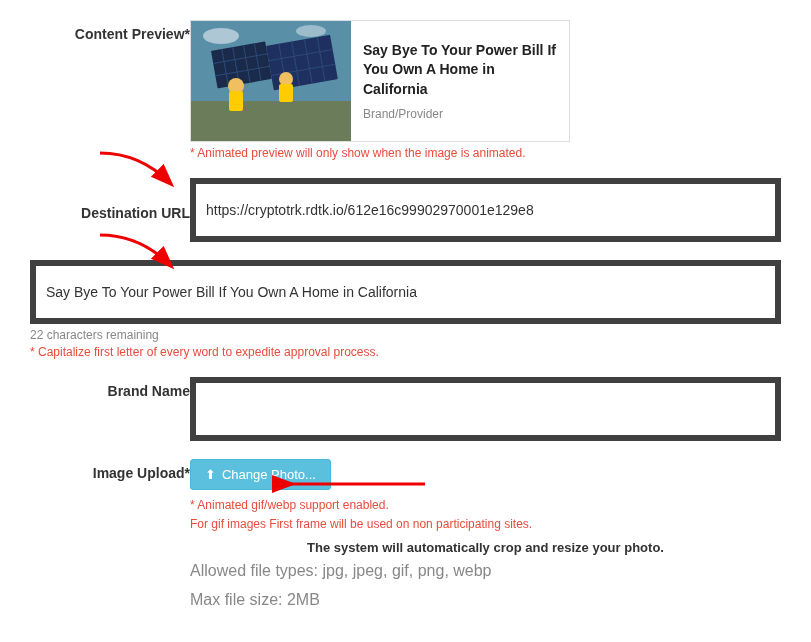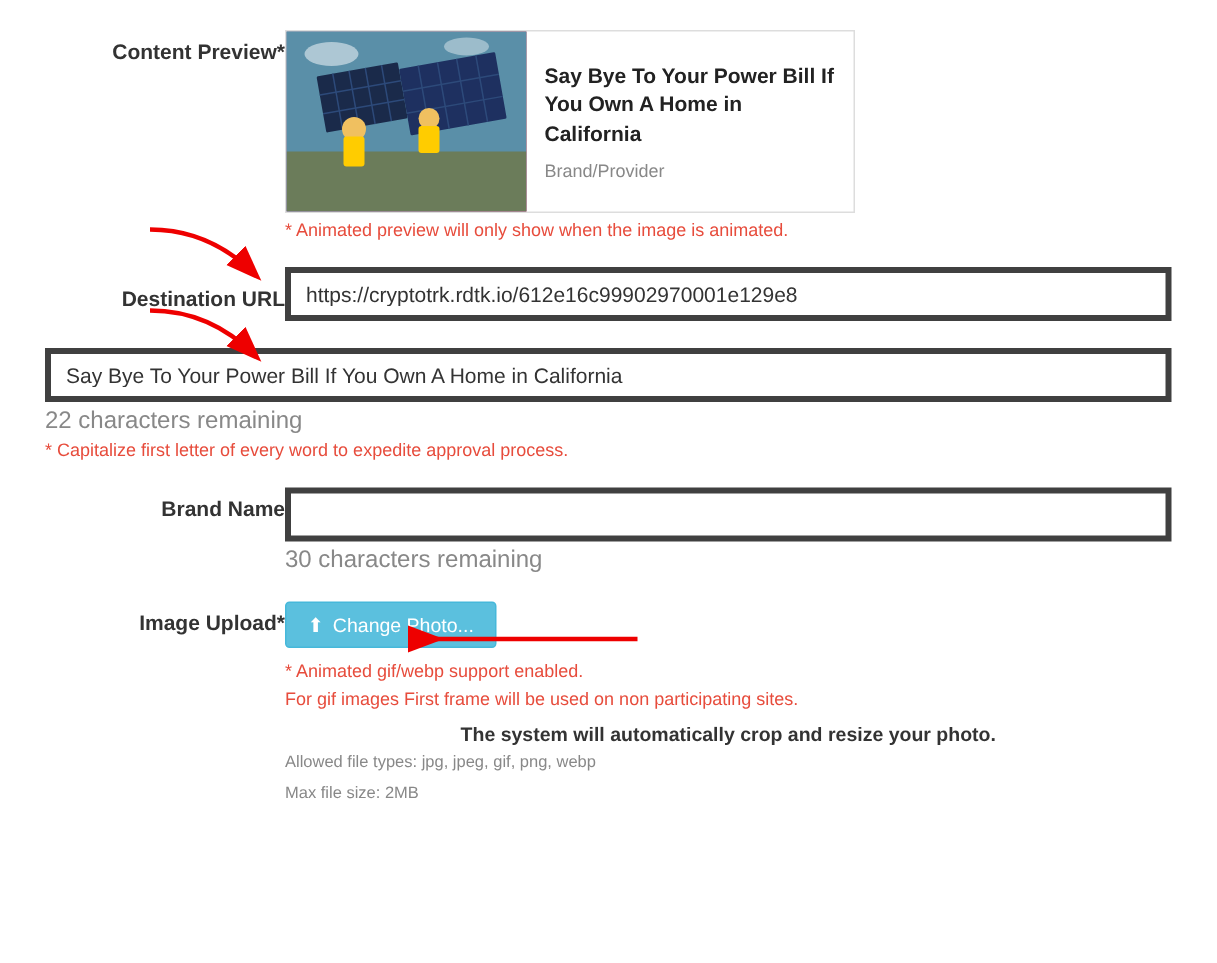--- a/index.html
+++ b/index.html
@@ -76,30 +76,30 @@
 
     .animated-note {
       font-size: 12px;
       color: #e74c3c;
       margin-top: 4px;
     }
 
     
     .text-input {
       width: 100%;
-      padding: 6px 10px;
-      border: 4px solid #404040;
+      padding: 18px 10px;
+      border: 6px solid #404040;
       font-size: 14px;
       color: #333;
       outline: none;
       border-radius: 0;
     }
 
     .char-remaining {
-      font-size: 16px;
+      font-size: 12px;
       color: #888;
       margin-top: 4px;
     }
 
     .capitalize-note {
       font-size: 12px;
       color: #e74c3c;
       margin-top: 3px;
     }
 
@@ -126,21 +126,21 @@
 
     .upload-bold-note {
       font-size: 13px;
       font-weight: bold;
       color: #333;
       margin-top: 6px;
       text-align: center;
     }
 
     .upload-info {
-      font-size: 11px;
+      font-size: 16px;
       color: #888;
       margin-top: 3px;
       line-height: 1.6;
     }
 
     .row-destination {
       position: relative;
     }
 
     .row-headline {
@@ -237,21 +237,20 @@
     <input type="text" class="text-input" value="Say Bye To Your Power Bill If You Own A Home in California" style="">
     <div class="char-remaining">22 characters remaining</div>
     <div class="capitalize-note">* Capitalize first letter of every word to expedite approval process.</div>
   </div>
 </div>
 
 <div class="form-row" style="margin-top:8px;">
   <div class="form-label">Brand Name</div>
   <div class="form-content">
     <input type="text" class="text-input" value="" style="">
-    <div class="char-remaining">30 characters remaining</div>
   </div>
 </div>
 
 <div class="form-row row-image-upload" style="margin-top:8px; position:relative;">
 
   <svg class="arrow-svg" width="160" height="40" style="position:absolute; left:240px; top:5px;">
     <defs>
       <marker id="arr3" markerWidth="8" markerHeight="8" refX="2" refY="3" orient="auto">
         <path d="M8,0 L8,6 L0,3 z" fill="#e00"></path>
       </marker>

